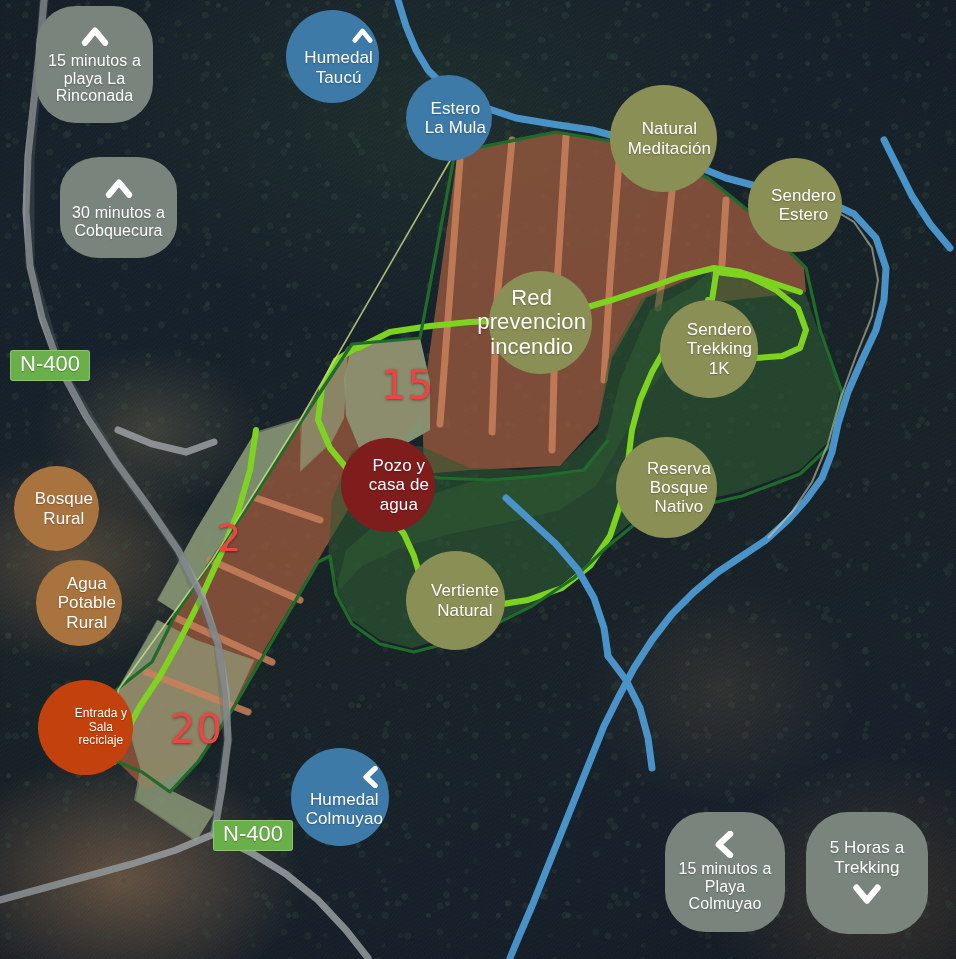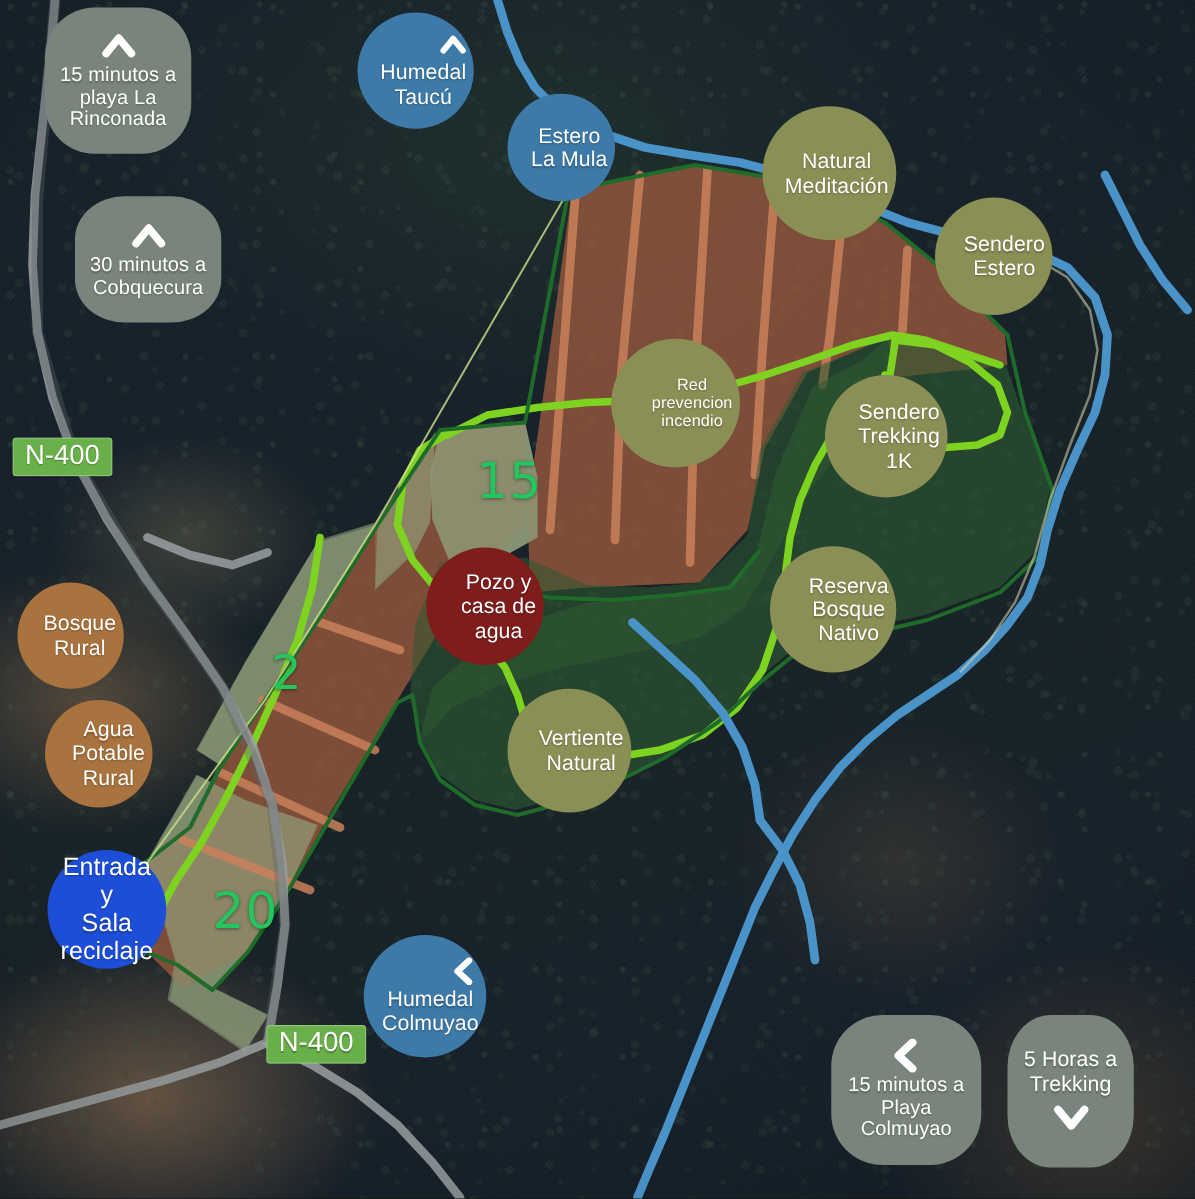--- a/index.html
+++ b/index.html
@@ -69,21 +69,21 @@
     user-select:none;
   }
   .circle{border-radius:50%;align-items:flex-end;}
   .squircle{border-radius:34%;}
   .marker .lbl{padding:0 6px;}
   .chev{display:block;}
   .chev svg{display:block;}
 
   
   .parcel-num{
-    position:absolute;color:#22c55e;
+    position:absolute;color:#ef4444;
     font-family:"DejaVu Sans", sans-serif;
     font-weight:400;
     text-shadow:0 1px 3px rgba(0,0,0,.45);
     letter-spacing:1px;
   }
 
   
   .shield{
     position:absolute;
     background:#6ab04a;
@@ -280,21 +280,21 @@
           <span style="display:block">Natural</span>
           <span style="display:block">Meditación</span>
         </span>
       </div>
       <div class="marker circle" title="Sendero Estero" style="left: 748px; top: 158px; width: 94px; height: 94px; background: rgb(138, 143, 86); font-size: 17px;">
         <span class="lbl">
           <span style="display:block">Sendero</span>
           <span style="display:block">Estero</span>
         </span>
       </div>
-      <div class="marker circle" title="Red prevencion incendio" style="left: 489px; top: 271px; width: 103px; height: 103px; background: rgb(138, 143, 86); font-size: 13px;">
+      <div class="marker circle" title="Red prevencion incendio" style="left: 489px; top: 271px; width: 103px; height: 103px; background: rgb(138, 143, 86); font-size: 22px;">
         <span class="lbl">
           <span style="display:block">Red</span>
           <span style="display:block">prevencion</span>
           <span style="display:block">incendio</span>
         </span>
       </div>
       <div class="marker circle" title="Sendero Trekking 1K" style="left: 660px; top: 300px; width: 98px; height: 98px; background: rgb(138, 143, 86); font-size: 17px;">
         <span class="lbl">
           <span style="display:block">Sendero</span>
           <span style="display:block">Trekking</span>
@@ -327,21 +327,21 @@
           <span style="display:block">Rural</span>
         </span>
       </div>
       <div class="marker circle" title="Agua Potable Rural" style="left: 36px; top: 560px; width: 86px; height: 86px; background: rgb(168, 115, 62); font-size: 17px;">
         <span class="lbl">
           <span style="display:block">Agua</span>
           <span style="display:block">Potable</span>
           <span style="display:block">Rural</span>
         </span>
       </div>
-      <div class="marker circle" title="Entrada y Sala reciclaje" style="left: 38px; top: 680px; width: 95px; height: 95px; background: #1d4ed8; font-size: 20px;">
+      <div class="marker circle" title="Entrada y Sala reciclaje" style="left: 38px; top: 680px; width: 95px; height: 95px; background: #c2410c; font-size: 12px;">
         <span class="lbl">
           <span style="display:block">Entrada y</span>
           <span style="display:block">Sala</span>
           <span style="display:block">reciclaje</span>
         </span>
       </div>
       <div class="marker circle" title="Humedal Colmuyao" style="left: 291px; top: 748px; width: 98px; height: 98px; background: rgb(61, 122, 168); font-size: 17px;">
         <span class="chev" style="margin-bottom: 2px;">
           <svg width="35" height="22" viewBox="0 0 40 36" fill="none" stroke="#ffffff" stroke-width="8.5" stroke-linecap="round" stroke-linejoin="round">
             <path d="M26,4 L11,18 L26,32"></path>
@@ -357,21 +357,21 @@
           <svg width="43" height="27" viewBox="0 0 40 36" fill="none" stroke="#ffffff" stroke-width="8.5" stroke-linecap="round" stroke-linejoin="round">
             <path d="M26,4 L11,18 L26,32"></path>
           </svg>
         </span>
         <span class="lbl">
           <span style="display:block">15 minutos a</span>
           <span style="display:block">Playa</span>
           <span style="display:block">Colmuyao</span>
         </span>
       </div>
-      <div class="marker squircle" title="5 Horas a Santiago" style="left: 806px; top: 812px; width: 101px; height: 122px; background: rgb(121, 133, 124); font-size: 17px;">
+      <div class="marker squircle" title="5 Horas a Santiago" style="left: 806px; top: 812px; width: 122px; height: 122px; background: rgb(121, 133, 124); font-size: 17px;">
         <span class="lbl">
           <span style="display:block">5 Horas a</span>
           <span style="display:block">Trekking</span>
         </span>
         <span class="chev" style="margin-top: 4px;">
           <svg width="44" height="27" viewBox="0 0 40 36" fill="none" stroke="#ffffff" stroke-width="8.5" stroke-linecap="round" stroke-linejoin="round">
             <path d="M6,9 L20,26 L34,9"></path>
           </svg>
         </span>
       </div>

